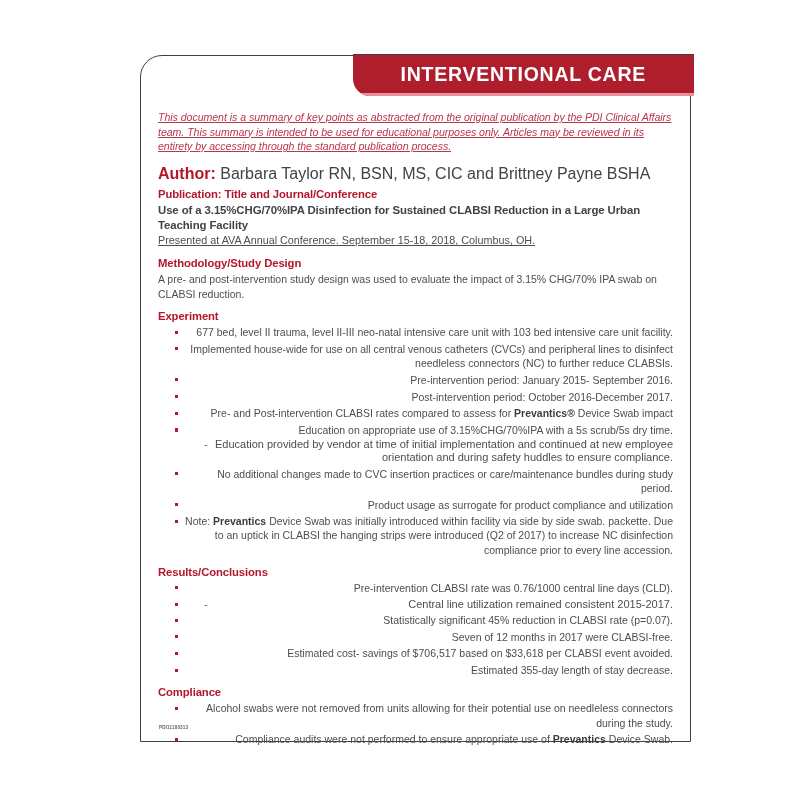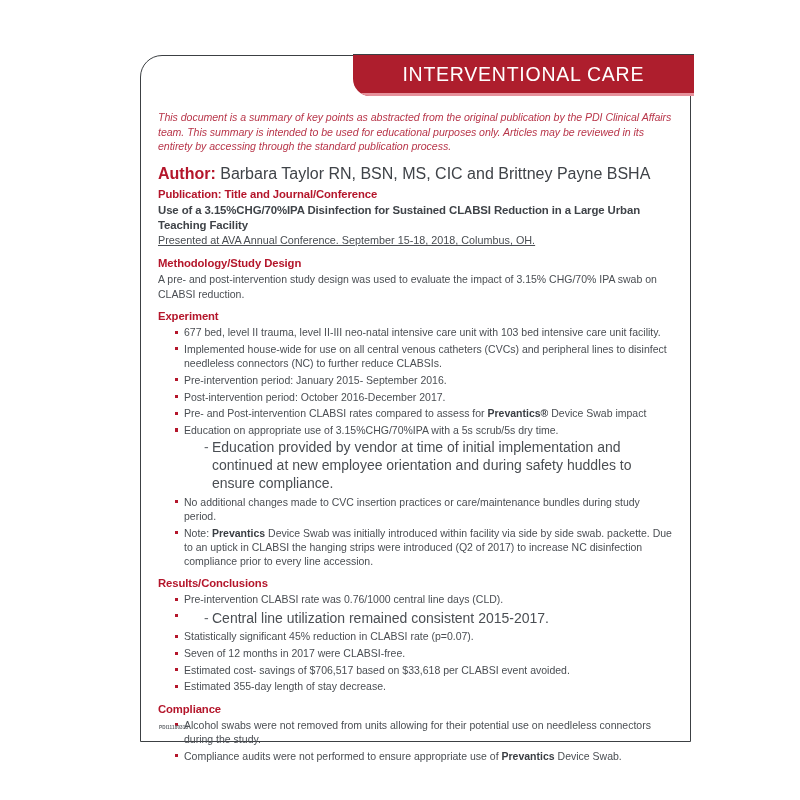--- a/index.html
+++ b/index.html
@@ -53,21 +53,21 @@
     position: absolute;
     left: 0;
     bottom: 0;
     width: 100%;
     height: 3px;
     background: #e6919b;
   }
   .banner-title {
     color: #ffffff;
     font-size: 19.5px;
-    font-weight: normal;
+    font-weight: bold;
     letter-spacing: 0.75px;
     line-height: 1;
     position: relative;
     top: -1px;
     white-space: nowrap;
     text-align: center;
   }
 
   
   .content {
@@ -77,20 +77,21 @@
     width: 515px;
   }
 
   .intro {
     color: #b8364a;
     font-style: italic;
     font-size: 10.6px;
     line-height: 14.6px;
     margin: 0 0 13px 0;
     letter-spacing: -0.05px;
+    text-decoration: underline;
   }
 
   .kv {
     font-size: 16px;
     line-height: 14.4px;
     color: #3f4348;
     margin: 0 0 2px 0;
   }
   .kv .k {
     color: #b4162b;
@@ -128,20 +129,21 @@
     color: #4a4e53;
     line-height: 14.4px;
     margin: 0;
   }
 
   
   ul.blist {
     list-style: none;
     margin: 1px 0 0 0;
     padding: 0 0 0 17px;
+    text-align: right;
   }
   ul.blist > li {
     position: relative;
     font-size: 10.5px;
     color: #4a4e53;
     line-height: 14.2px;
     padding-left: 9px;
     margin-bottom: 2.5px;
   }
   ul.blist > li::before {
@@ -155,23 +157,23 @@
   }
   ul.blist > li b { font-weight: bold; color: #3a3e43; }
 
   ul.dlist {
     list-style: none;
     margin: 1px 0 2px 0;
     padding: 0 0 0 20px;
   }
   ul.dlist > li {
     position: relative;
-    font-size: 14px;
-    color: #4a4e53;
-    line-height: 18px;
+    font-size: 11px;
+    color: #4a4e53;
+    line-height: 13px;
     padding-left: 8px;
   }
   ul.dlist > li::before {
     content: "-";
     position: absolute;
     left: 0;
     top: 0;
     color: #6a6e73;
   }
 
@@ -218,20 +220,21 @@
       <ul class="blist">
           <li><span>677 bed, level II trauma, level II-III neo-natal intensive care unit with 103 bed intensive care unit facility.</span></li>
           <li><span>Implemented house-wide for use on all central venous catheters (CVCs) and peripheral lines to disinfect needleless connectors (NC) to further reduce CLABSIs.</span></li>
           <li><span>Pre-intervention period: January 2015- September 2016.</span></li>
           <li><span>Post-intervention period: October 2016-December 2017.</span></li>
           <li><span>Pre- and Post-intervention CLABSI rates compared to assess for </span><b>Prevantics®</b><span> Device Swab impact</span></li>
           <li><span>Education on appropriate use of 3.15%CHG/70%IPA with a 5s scrub/5s dry time.</span><ul class="dlist">
               <li>Education provided by vendor at time of initial implementation and continued at new employee orientation and during safety huddles to ensure compliance.</li>
             </ul></li>
           <li><span>No additional changes made to CVC insertion practices or care/maintenance bundles during study period.</span></li>
+          <li><span>Product usage as surrogate for product compliance and utilization</span></li>
           <li><span>Note: </span><b>Prevantics</b><span> Device Swab was initially introduced within facility via side by side swab. packette. Due to an uptick in CLABSI the hanging strips were introduced (Q2 of 2017) to increase NC disinfection compliance prior to every line accession.</span></li>
         </ul>
 
       <div class="sec-head">Results/Conclusions</div>
       <ul class="blist">
           <li><span>Pre-intervention CLABSI rate was 0.76/1000 central line days (CLD).</span></li>
           <li><ul class="dlist">
               <li>Central line utilization remained consistent 2015-2017.</li>
             </ul></li>
           <li><span>Statistically significant 45% reduction in CLABSI rate (p=0.07).</span></li>

